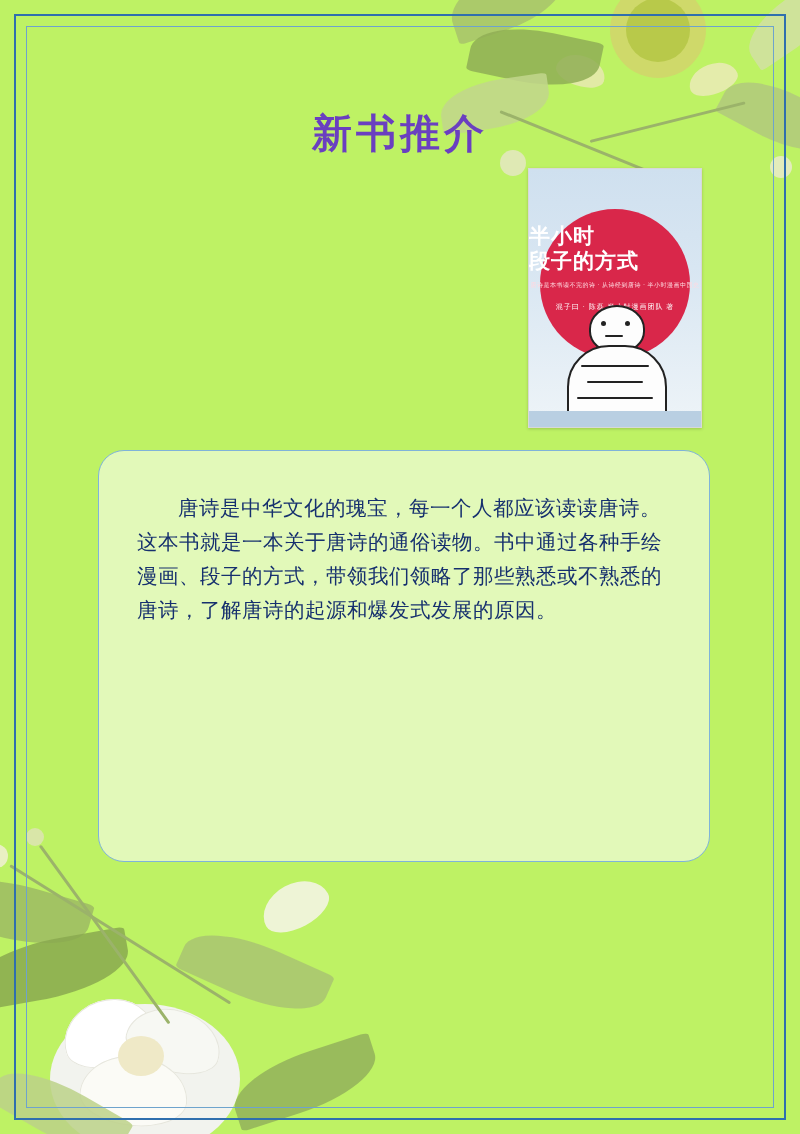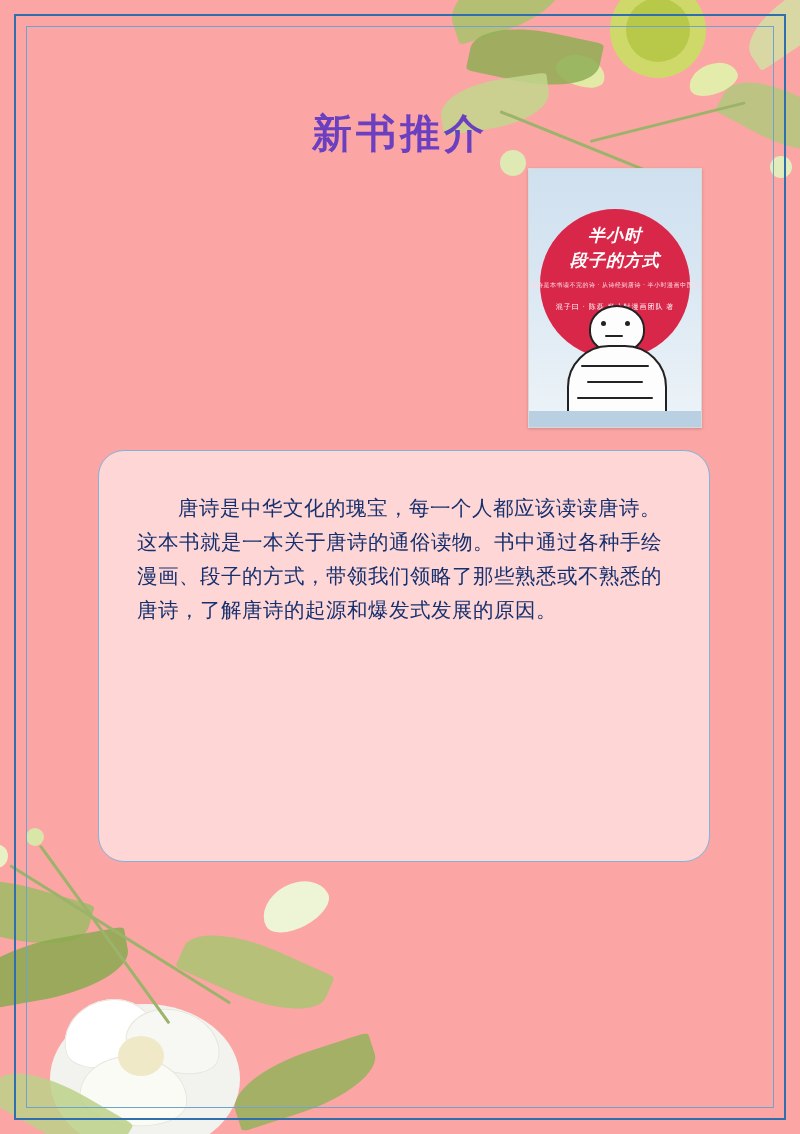--- a/index.html
+++ b/index.html
@@ -10,21 +10,21 @@
     width: 800px;
     height: 1134px;
     font-family: "Liberation Serif", serif;
     background: #ffffff;
     overflow: hidden;
   }
   .page {
     position: relative;
     width: 800px;
     height: 1134px;
-    background: #fca5a5;
+    background: #bef264;
     overflow: hidden;
   }
 
   
   .floral {
     position: absolute;
     pointer-events: none;
   }
   .floral-tr {
     top: -40px; right: -60px;
@@ -119,28 +119,26 @@
     top: 40px;
     width: 150px; height: 150px;
     margin-left: -75px;
     border-radius: 50%;
     background: #d9274a;
   }
   .cover-title {
     position: absolute;
     top: 54px;
     left: 0; right: 0;
-    text-align: center;
     color: #ffffff;
     font-family: "DejaVu Serif", serif;
     font-weight: bold;
-    font-size: 17px;
+    font-size: 21px;
     line-height: 25px;
     letter-spacing: 1px;
-    font-style: italic;
   }
   .cover-sub {
     position: absolute;
     top: 112px;
     left: 0; right: 0;
     text-align: center;
     color: #ffd9e0;
     font-size: 6px;
     letter-spacing: .5px;
     line-height: 9px;

